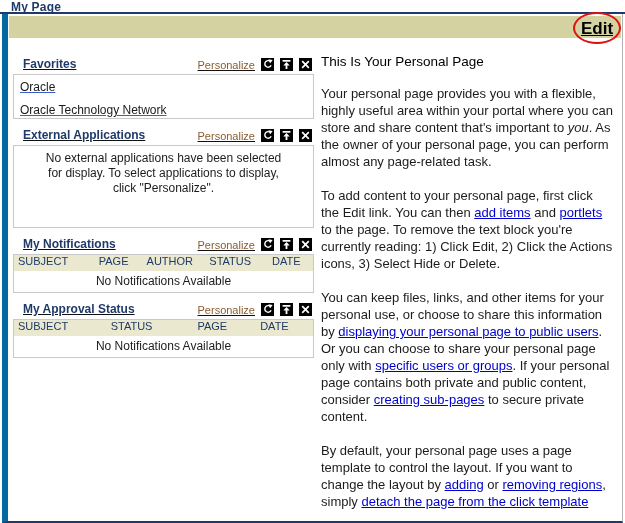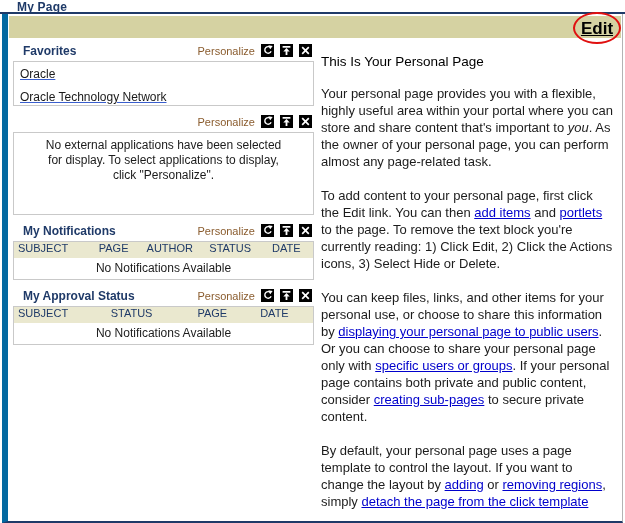--- a/index.html
+++ b/index.html
@@ -2,21 +2,21 @@
 <html><head>
 <meta charset="utf-8">
 <style>
   * { margin:0; padding:0; box-sizing:border-box; }
   html,body { background:#fff; }
   .page {
     position:relative; width:625px; height:523px; overflow:hidden;
     background:#fff; font-family:"Liberation Sans", sans-serif; color:#111;
   }
   .page-title {
-    position:absolute; top:0; left:17px; font-size:12px; font-weight:bold;
+    position:absolute; top:0; left:11px; font-size:12px; font-weight:bold;
     color:#1f3a68; letter-spacing:0.2px;
   }
   .top-rule { position:absolute; top:12px; left:0; width:625px; height:2px; background:#1f3a68; }
   .frame {
     position:absolute; top:14px; left:2px; right:2px; bottom:0;
     border-left:6px solid #0369a1; border-right:1px solid #b3b3b3;
     border-bottom:2px solid #1f3a68;
   }
   .banner {
     position:absolute; top:2px; left:1px; right:1px; height:22px;
@@ -29,21 +29,21 @@
   }
   .edit-link {
     font-size:17px; font-weight:bold; color:#000; text-decoration:underline;
     cursor:pointer; line-height:1;
   }
   .columns { position:absolute; top:26px; left:0; right:0; bottom:2px; display:flex; }
   .left-col { width:306px; padding:0 0 0 5px; }
   .right-col { flex:1; padding:13px 8px 0 7px; font-size:13px; line-height:17px; color:#1c1c1c; }
 
   
-  .portlet-header { display:flex; align-items:center; margin:3px 2px 3px 0; height:15px; }
+  .portlet-header { display:flex; align-items:flex-end; margin:16px 2px 3px 0; height:15px;text-decoration:underline; }
   .portlet-title { font-size:12px; font-weight:bold; color:#1f3a68; margin-left:10px; }
   .personalize { margin-left:auto; font-size:11px; color:#8a5c2e; text-decoration:none; cursor:pointer; }
   .pic {
     width:13px; height:13px; background:#000; margin-left:6px;
     display:inline-flex; align-items:center; justify-content:center; cursor:pointer; flex:0 0 auto;
   }
   .pic svg { width:13px; height:13px; display:block; }
 
   
   .pbox { border:1px solid #c9c9c9; background:#fff; }
@@ -113,20 +113,21 @@
                 <path d="M3.2 3.2 L9.8 9.8 M9.8 3.2 L3.2 9.8" stroke="#fff" stroke-width="1.7"></path>
               </svg>
             </span>
         </div>
         <div class="pbox favorites-box">
           <a class="fav-link">Oracle</a>
           <a class="fav-link">Oracle Technology Network</a>
         </div>
 
         <div class="portlet-header mt">
+          <span class="portlet-title">External Applications</span>
           <a class="personalize">Personalize</a>
           <span class="pic">
               <svg viewBox="0 0 13 13">
                 <path d="M9.9 4.1 A3.3 3.3 0 1 0 10.1 7.3" fill="none" stroke="#fff" stroke-width="1.4"></path>
                 <polygon points="7.4,1.2 11.7,2.0 9.1,5.2" fill="#fff"></polygon>
               </svg>
             </span>
           <span class="pic">
               <svg viewBox="0 0 13 13">
                 <rect x="2.6" y="2" width="7.8" height="1.7" fill="#fff"></rect>

